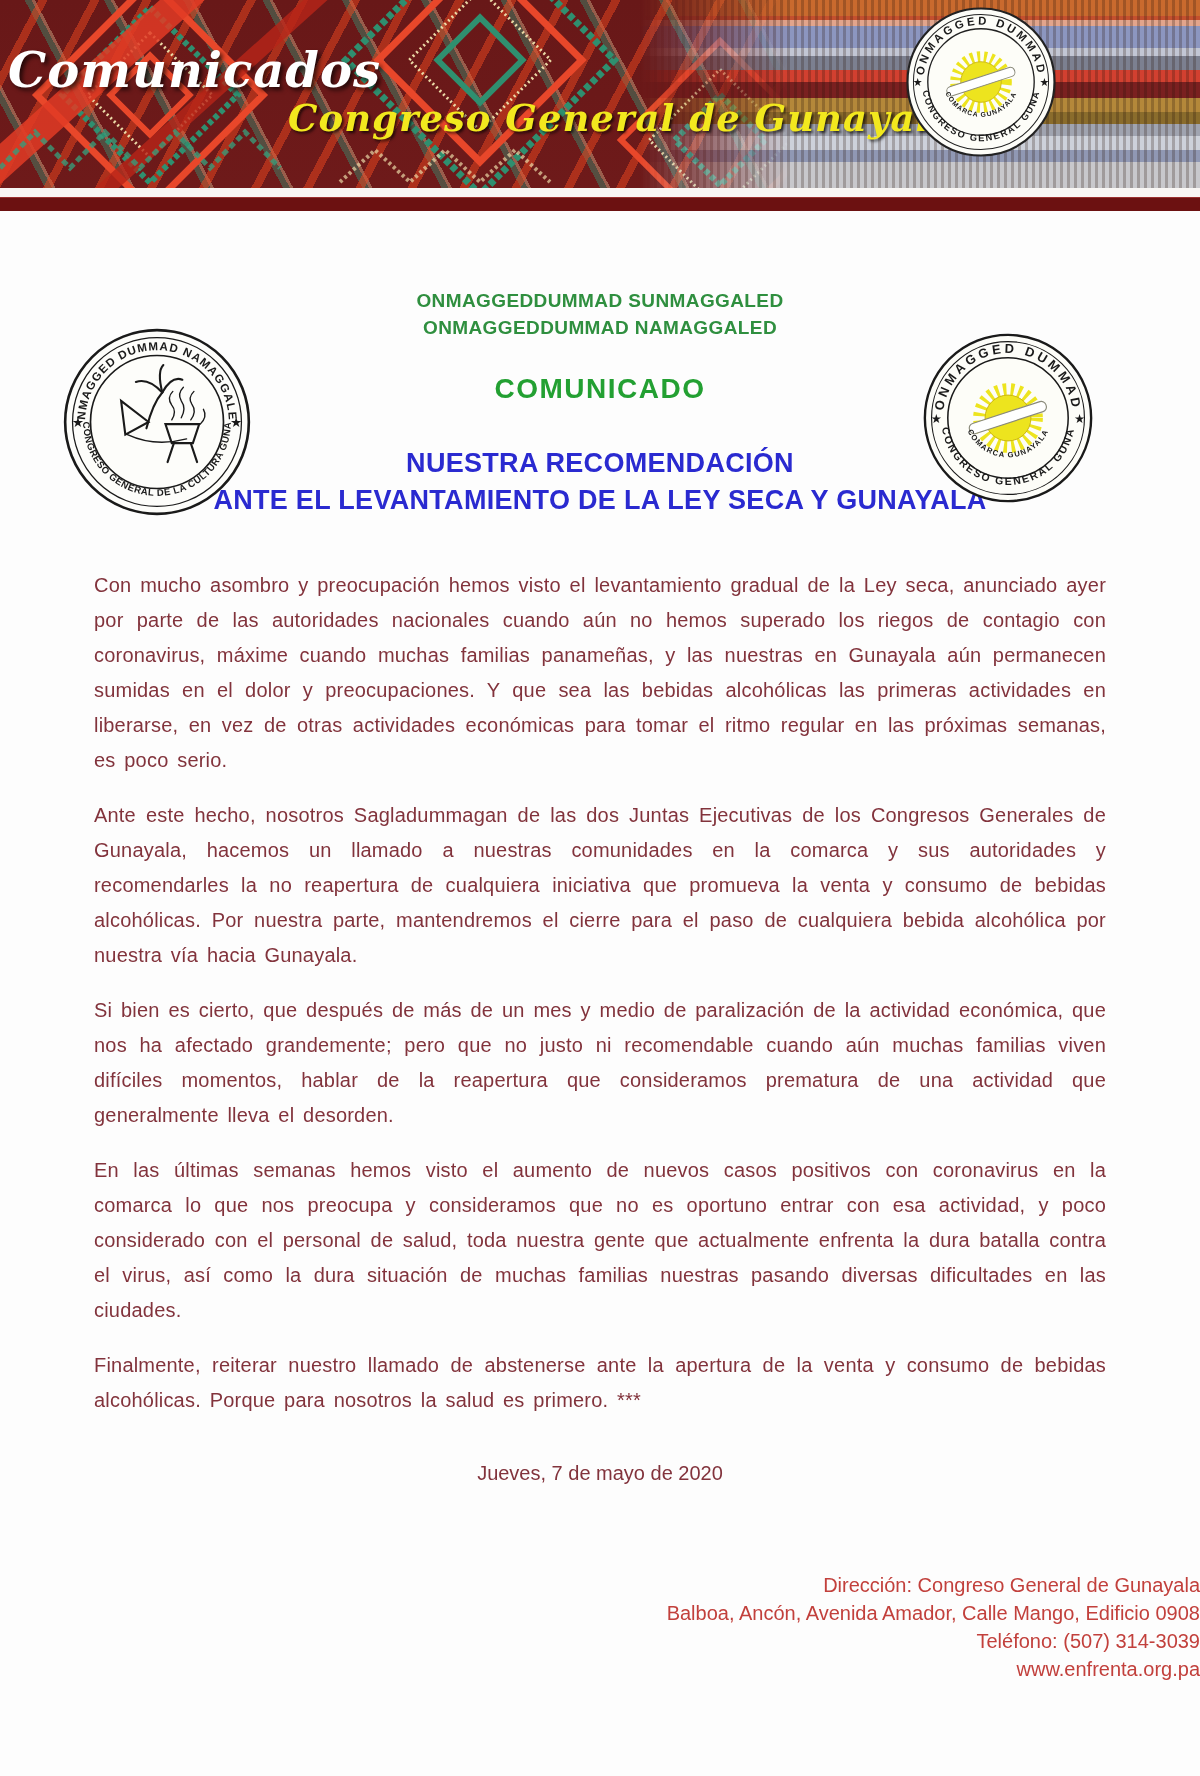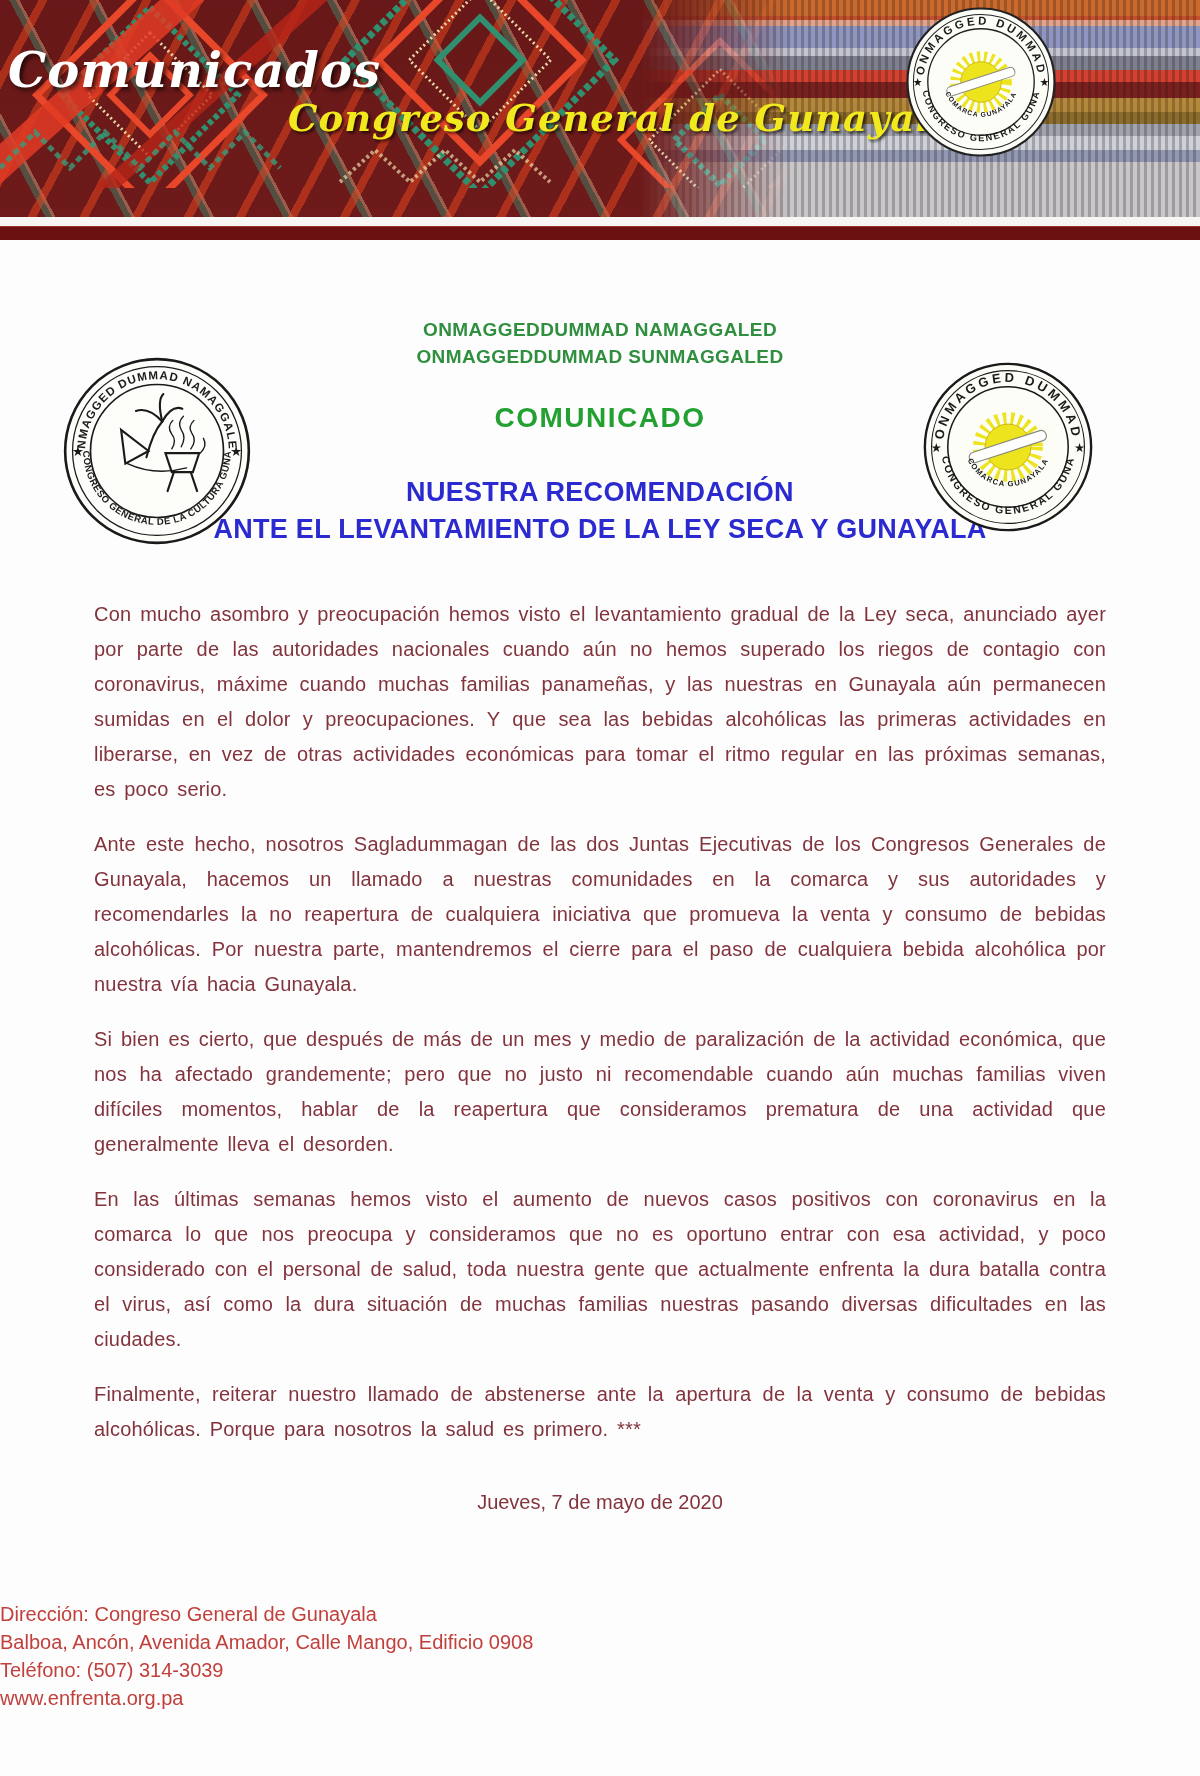--- a/index.html
+++ b/index.html
@@ -1,20 +1,20 @@
 <!DOCTYPE html>
 <html><head>
 <meta charset="utf-8">
 <style>
   html,body{margin:0;padding:0;background:#e9e9e9;}
   .page{width:1200px;height:1776px;margin:0 auto;background:#fdfdfd;position:relative;overflow:hidden;
         font-family:"Liberation Sans",sans-serif;}
 
   
-  .banner{position:relative;height:217px;background:#b91c1c;overflow:hidden;}
+  .banner{position:relative;height:188px;background:#b91c1c;overflow:hidden;}
   .mola{position:absolute;inset:0;
     background:
       repeating-linear-gradient(118deg, rgba(0,0,0,0) 0 34px, rgba(235,70,30,.50) 34px 42px, rgba(0,0,0,0) 42px 46px),
       repeating-linear-gradient(62deg, rgba(0,0,0,0) 0 40px, rgba(52,150,118,.42) 40px 46px, rgba(238,220,170,.35) 46px 49px, rgba(0,0,0,0) 49px 70px),
       linear-gradient(#681818,#6e1a1a);}
   .mola svg{position:absolute;left:0;top:0;}
   .stripes{position:absolute;top:0;right:0;bottom:0;width:560px;
     background:
       repeating-linear-gradient(90deg, rgba(40,20,10,.25) 0 3px, rgba(255,255,255,0) 3px 7px),
       linear-gradient(180deg,
@@ -42,21 +42,21 @@
   .center-col{text-align:center;}
   .org-lines{margin-top:76px;color:#2f8f3f;font-weight:bold;font-size:19px;line-height:27px;letter-spacing:.4px;}
   .doc-type{margin-top:32px;color:#23a032;font-weight:bold;font-size:28px;letter-spacing:1.5px;}
   .doc-title{margin-top:40px;color:#2a2ad0;font-weight:bold;font-size:27px;line-height:37px;letter-spacing:.3px;}
 
   .body-text{width:1012px;margin:49px auto 0 auto;color:#82333c;font-size:20px;line-height:35px;
     text-align:justify;word-spacing:3px;letter-spacing:.2px;}
   .body-text p{margin:0 0 20px 0;}
   .date-line{margin-top:44px;text-align:center;color:#82333c;font-size:20px;}
 
-  .footer{margin-top:86px;text-align:left;color:#c2403c;font-size:20px;line-height:28px;}
+  .footer{margin-top:86px;text-align:right;color:#c2403c;font-size:20px;line-height:28px;}
 
   
   .seal text{font-family:"Liberation Sans",sans-serif;fill:#1a1a1a;}
 </style>
 </head>
 <body>
 
 <div class="page">
 
   <div class="banner">
@@ -180,22 +180,22 @@
       </text>
       <text font-size="8" font-weight="bold" letter-spacing="1.2">
         <textPath href="#r-in" startOffset="50%" text-anchor="middle">COMARCA GUNAYALA</textPath>
       </text>
       <text x="15" y="95" font-size="13" text-anchor="middle">★</text>
       <text x="165" y="95" font-size="13" text-anchor="middle">★</text>
     </svg>
 
     <div class="center-col">
       <div class="org-lines">
+        <div>ONMAGGEDDUMMAD SUNMAGGALED</div>
         <div>ONMAGGEDDUMMAD NAMAGGALED</div>
-        <div>ONMAGGEDDUMMAD SUNMAGGALED</div>
       </div>
       <div class="doc-type">COMUNICADO</div>
       <div class="doc-title">
         <div>NUESTRA RECOMENDACIÓN</div>
         <div>ANTE EL LEVANTAMIENTO DE LA LEY SECA Y GUNAYALA</div>
       </div>
     </div>
 
     <div class="body-text">
       <p>Con mucho asombro y preocupación hemos visto el levantamiento gradual de la Ley seca, anunciado ayer por parte de las autoridades nacionales cuando aún no hemos superado los riegos de contagio con coronavirus, máxime cuando muchas familias panameñas, y las nuestras en Gunayala aún permanecen sumidas en el dolor y preocupaciones. Y que sea las bebidas alcohólicas las primeras actividades en liberarse, en vez de otras actividades económicas para tomar el ritmo regular en las próximas semanas, es poco serio.</p>

